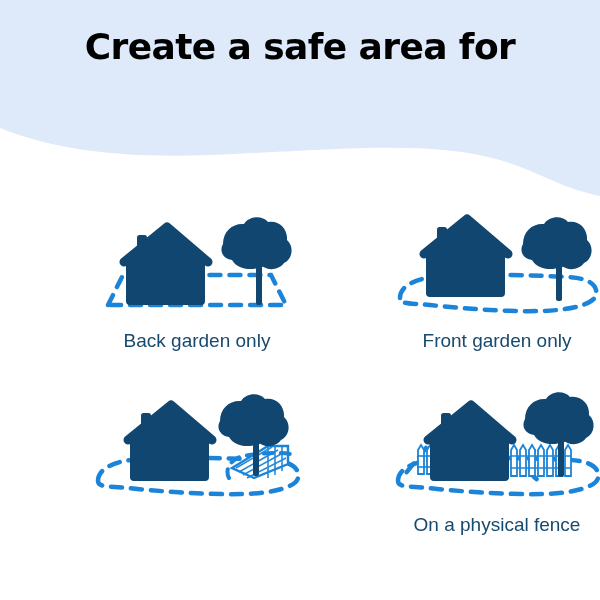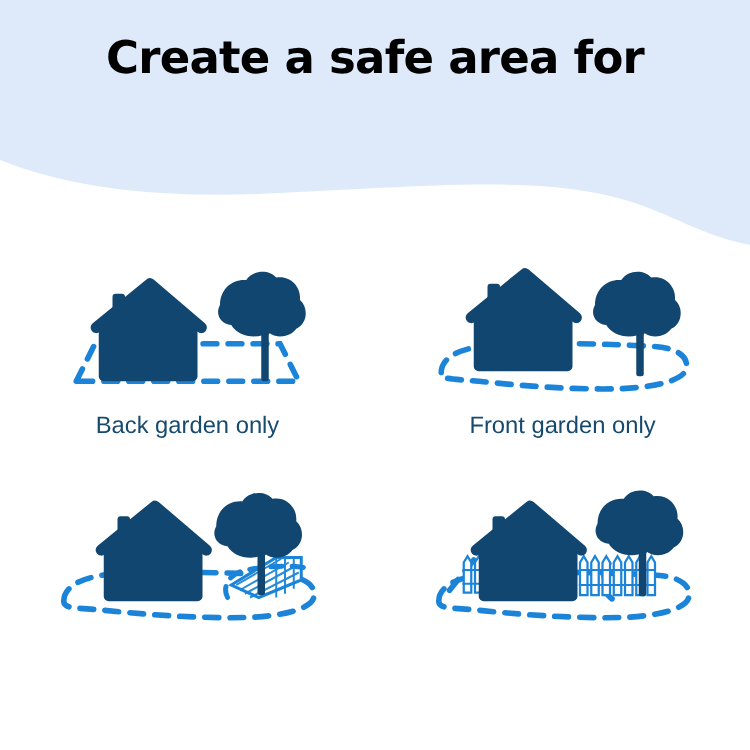--- a/index.html
+++ b/index.html
@@ -56,20 +56,21 @@
   .grid {
     position: absolute;
     left: 0;
     top: 196px;
     width: 540px;
     height: 404px;
     display: grid;
     grid-template-columns: 300px 300px;
     grid-template-rows: 186px 186px;
     z-index: 1;
+    padding-left: 47px;
   }
 
   .card {
     position: relative;
     display: flex;
     flex-direction: column;
     align-items: center;
     justify-content: flex-start;
   }
 
@@ -288,16 +289,17 @@
           <path d="M179,55 L188,46" stroke="#10466f" stroke-width="3.4" fill="none" stroke-linecap="round"></path>
         </g>
 
         <g fill="#10466f">
           <path d="M48,50 L48,89 a4,4 0 0 0 4,4 L123,93 a4,4 0 0 0 4,-4 L127,50
                    L89,19 Z"></path>
           <path d="M46,52 L89,17 L130,52" fill="none" stroke="#10466f" stroke-width="9" stroke-linejoin="round" stroke-linecap="round"></path>
           <rect x="59" y="25" width="10" height="20" rx="2.5"></rect>
         </g>
       </svg>
+      <div class="card-label">On a physical fence</div>
     </div>
 
   </div>
 </div>
 
 </body></html>

